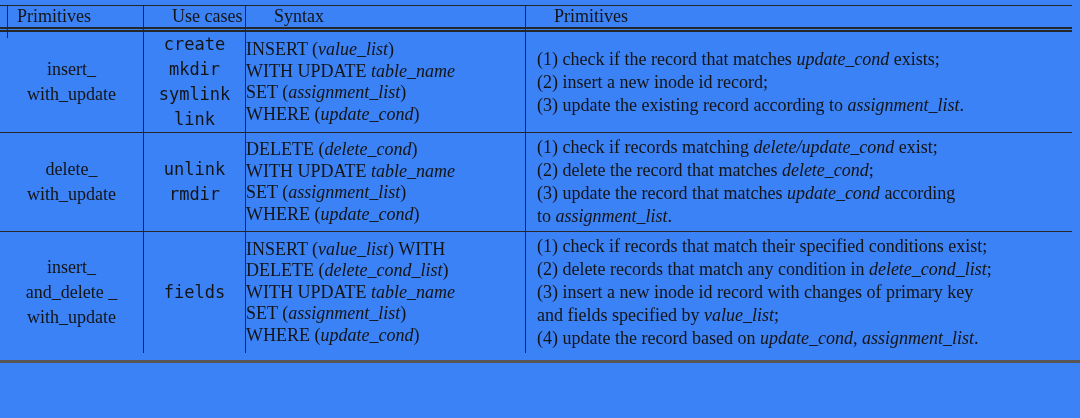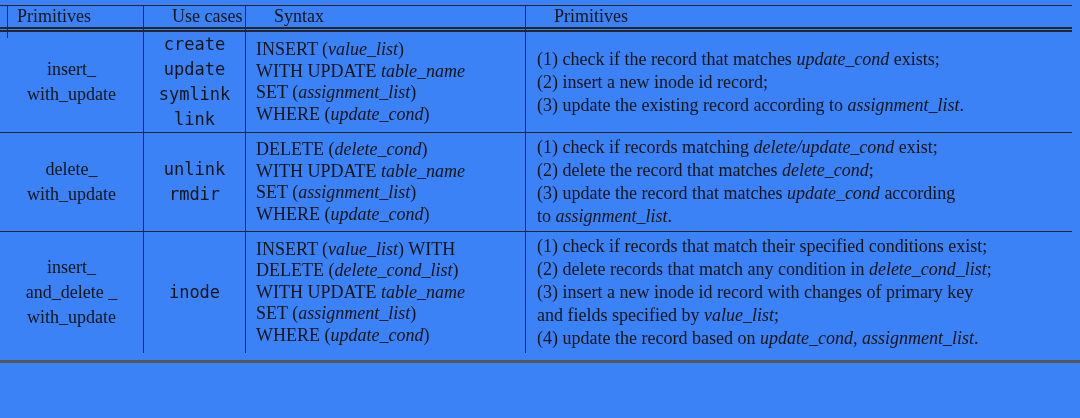--- a/index.html
+++ b/index.html
@@ -52,21 +52,21 @@
   tr.r2 td { height: 99px; }
   tr.r3 td { height: 121px; margin-left: 24px; }
 
   td.prim { text-align: center; line-height: 25px; }
   td.uc {
     text-align: center;
     font-family: "DejaVu Sans Mono", monospace;
     font-size: 17px;
     line-height: 25px;
   }
-  td.syn  { padding-left: 10px; line-height: 21.5px; }
+  td.syn  { line-height: 21.5px; }
   td.desc { padding-left: 11px; line-height: 23px; }
   .it { font-style: italic; }
 
   .header-left-rule {
     position: absolute;
     left: 7px;
     top: 5px;
     width: 1.4px;
     height: 33px;
     background: #262626;
@@ -100,21 +100,21 @@
       </tr>
     </thead>
     <tbody>
       <tr class="r1">
         <td class="c1 prim">
             <div><span>insert_</span></div>
             <div><span>with_update</span></div>
           </td>
         <td class="c2 uc">
             <div><span>create</span></div>
-            <div><span>update</span></div>
+            <div><span>mkdir</span></div>
             <div><span>symlink</span></div>
             <div><span>link</span></div>
           </td>
         <td class="c3 syn">
             <div><span>INSERT (</span><span class="it">value_list</span><span>)</span></div>
             <div><span>WITH UPDATE </span><span class="it">table_name</span></div>
             <div><span>SET (</span><span class="it">assignment_list</span><span>)</span></div>
             <div><span>WHERE (</span><span class="it">update_cond</span><span>)</span></div>
           </td>
         <td class="c4 desc">
@@ -145,21 +145,21 @@
             <div><span>to </span><span class="it">assignment_list</span><span>.</span></div>
           </td>
       </tr>
       <tr class="r3">
         <td class="c1 prim">
             <div><span>insert_</span></div>
             <div><span>and_delete _</span></div>
             <div><span>with_update</span></div>
           </td>
         <td class="c2 uc">
-            <div><span>inode</span></div>
+            <div><span>fields</span></div>
           </td>
         <td class="c3 syn">
             <div><span>INSERT (</span><span class="it">value_list</span><span>) WITH</span></div>
             <div><span>DELETE (</span><span class="it">delete_cond_list</span><span>)</span></div>
             <div><span>WITH UPDATE </span><span class="it">table_name</span></div>
             <div><span>SET (</span><span class="it">assignment_list</span><span>)</span></div>
             <div><span>WHERE (</span><span class="it">update_cond</span><span>)</span></div>
           </td>
         <td class="c4 desc">
             <div><span>(1) check if records that match their specified conditions exist;</span></div>

